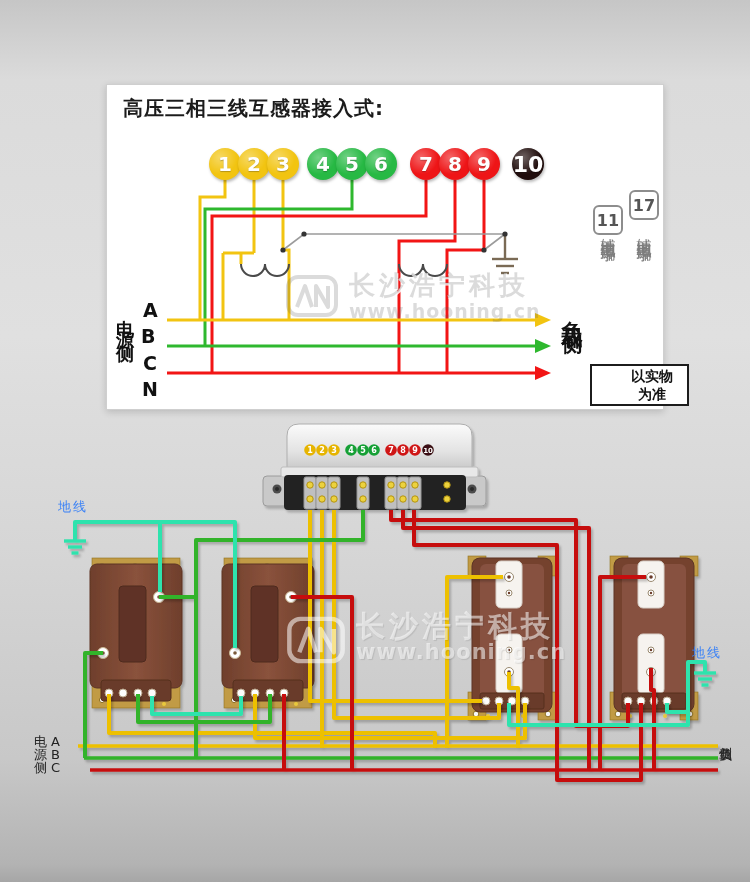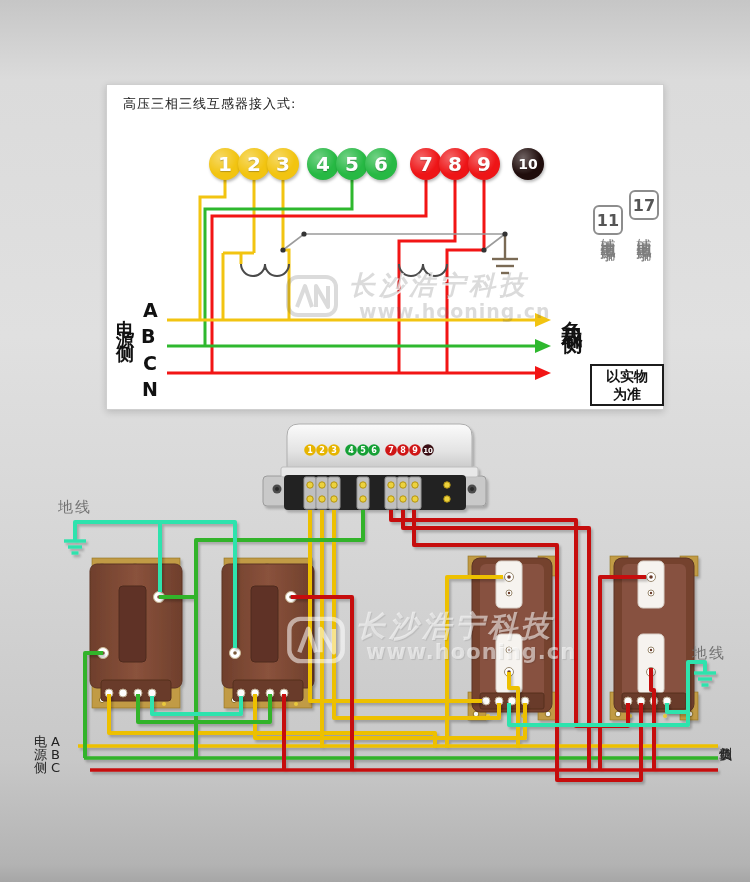--- a/index.html
+++ b/index.html
@@ -10,21 +10,21 @@
   }
   .stage{position:relative;width:750px;height:882px;}
   .abs{position:absolute;}
 
   
   .diagram-box{
     left:106px;top:84px;width:556px;height:324px;
     background:#ffffff;border:1px solid #cfcfcf;
     box-shadow:0 2px 7px rgba(0,0,0,.16);
   }
-  .box-title{left:16px;top:10px;font-size:13px;font-weight:normal;color:#1b1b1b;letter-spacing:1px;}
+  .box-title{left:16px;top:10px;font-size:20px;font-weight:bold;color:#1b1b1b;letter-spacing:1px;}
   .tcircle{
     width:32px;height:32px;border-radius:50%;
     display:flex;align-items:center;justify-content:center;
     color:#fff;font-size:20px;font-weight:bold;
     box-shadow:1px 2px 3px rgba(0,0,0,.28);
     text-shadow:0 1px 1px rgba(0,0,0,.25);
     background-image:radial-gradient(circle at 35% 30%,rgba(255,255,255,.35),rgba(255,255,255,0) 55%);
   }
   .phase-label{font-size:19px;font-weight:600;color:#111;}
   .vtext{writing-mode:vertical-rl;text-orientation:upright;}
@@ -32,35 +32,35 @@
   .load-side{left:451px;top:219px;font-size:21px;font-weight:bold;color:#111;letter-spacing:6px;}
   .aux-box{
     width:26px;height:26px;border:2px solid #8d8d8d;border-radius:6px;
     display:flex;align-items:center;justify-content:center;
     font-size:16px;font-weight:bold;color:#555;background:#fff;
   }
   .aux-label{font-size:15px;color:#7d7d7d;letter-spacing:2px;}
   .note-box{
     left:483px;top:279px;width:70px;height:38px;border:2px solid #1c1c1c;background:#fff;
     display:flex;flex-direction:column;align-items:center;justify-content:center;
-    font-size:14px;font-weight:bold;color:#111;line-height:18px;
+    font-size:14px;font-weight:bold;color:#111;line-height:18px;padding-left:25px;
   }
   
   .wm{display:flex;align-items:flex-start;pointer-events:none;}
   .wm-top{color:rgba(90,90,90,.22);}
   .wm-top .wm-brand{text-shadow:1px 1px 0 rgba(255,255,255,.85);}
   .wm-bot{color:rgba(255,255,255,.55);text-shadow:1px 1px 1px rgba(0,0,0,.10);}
   .wm-logo{flex:0 0 auto;margin-right:10px;}
-  .wm-brand{font-size:26px;font-weight:bold;letter-spacing:4px;line-height:28px;font-style:italic;}
-  .wm-url{font-size:19px;font-weight:bold;letter-spacing:1px;line-height:24px;margin-left:10px;}
+  .wm-brand{font-size:26px;font-weight:bold;letter-spacing:4px;line-height:28px;}
+  .wm-url{font-size:19px;font-weight:bold;letter-spacing:1px;line-height:24px;}
   .wm-bot .wm-brand{font-size:29px;}
   .wm-bot .wm-url{font-size:21px;}
 
   
-  .gnd-label{font-size:15px;color:#737373;letter-spacing:2px;}
+  .gnd-label{font-size:13px;color:#3b82f6;letter-spacing:2px;}
   .bus-rows{left:34px;top:735px;font-size:13px;color:#222;line-height:13px;}
   .bus-row{display:flex;gap:4px;align-items:center;height:13px;}
   .load-rows{left:719px;top:737px;font-size:13px;color:#222;letter-spacing:0px;line-height:13px;}
   svg{display:block;}
 </style>
 </head>
 <body>
 
 <div class="stage">
 
@@ -125,21 +125,21 @@
 
     <div class="abs tcircle" style="left:102px;top:63px;background-color:#f2c411">1</div>
     <div class="abs tcircle" style="left:131px;top:63px;background-color:#f2c411">2</div>
     <div class="abs tcircle" style="left:160px;top:63px;background-color:#f2c411">3</div>
     <div class="abs tcircle" style="left:200px;top:63px;background-color:#27b944">4</div>
     <div class="abs tcircle" style="left:229px;top:63px;background-color:#27b944">5</div>
     <div class="abs tcircle" style="left:258px;top:63px;background-color:#27b944">6</div>
     <div class="abs tcircle" style="left:303px;top:63px;background-color:#ee1517">7</div>
     <div class="abs tcircle" style="left:332px;top:63px;background-color:#ee1517">8</div>
     <div class="abs tcircle" style="left:361px;top:63px;background-color:#ee1517">9</div>
-    <div class="abs tcircle" style="left:405px;top:63px;background-color:#200d0c;font-size:14px">10</div>
+    <div class="abs tcircle" style="left:405px;top:63px;background-color:#200d0c;font-size:22px">10</div>
 
     <div class="abs phase-label" style="left:36px;top:214px">A</div>
     <div class="abs phase-label" style="left:34px;top:240px">B</div>
     <div class="abs phase-label" style="left:36px;top:267px">C</div>
     <div class="abs phase-label" style="left:35px;top:293px">N</div>
 
     <div class="abs vtext src-side">电源侧</div>
     <div class="abs vtext load-side">负载侧</div>
 
     <div class="abs aux-box" style="left:486px;top:120px">11</div>

